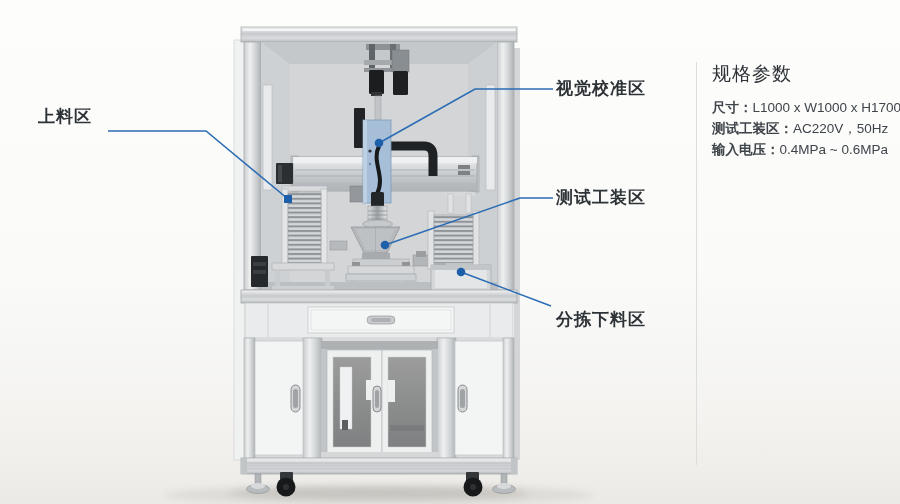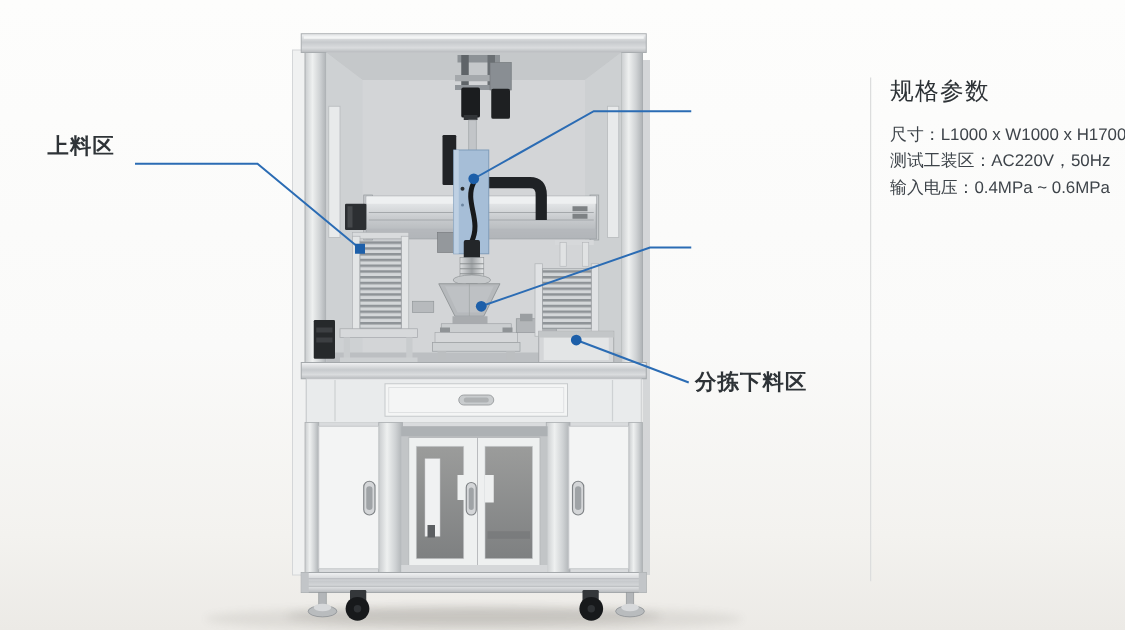--- a/index.html
+++ b/index.html
@@ -22,21 +22,21 @@
     position:absolute;left:696px;top:62px;width:1px;height:403px;background:#dcdddd;
   }
   .panel-title{
     position:absolute;left:712px;top:62px;
     font-size:19px;font-weight:normal;color:#2d3236;line-height:24px;letter-spacing:1px;
   }
   .spec-rows{position:absolute;left:712px;top:97px;}
   .spec-row{
     font-size:13.5px;color:#3e444a;line-height:21px;white-space:nowrap;
   }
-  .spec-row .sl{font-weight:400;}
+  .spec-row .sl{font-weight:700;}
 </style>
 </head>
 <body>
 <div id="canvas">
 
 <svg id="scene" width="900" height="504" viewBox="0 0 900 504">
   <defs>
     <linearGradient id="aluH" x1="0" y1="0" x2="0" y2="1">
       <stop offset="0" stop-color="#f2f3f4"></stop>
       <stop offset="0.45" stop-color="#c7cacd"></stop>
@@ -261,23 +261,25 @@
     </g>
     <g>
       <polyline points="461,272 551,306" fill="none" stroke="#2b6cb4"></polyline>
       <circle cx="461" cy="272" r="4.3" stroke="none" fill="#1d5fa9"></circle>
     </g>
   </g>
 </svg>
 
 <div class="callout-label" style="left:38px;top:105px">上料区</div>
 
-
-
-<div class="callout-label" style="left:556px;top:294px">分拣下料区</div>
+<div class="callout-label" style="left:556px;top:77px">视觉校准区</div>
+
+<div class="callout-label" style="left:556px;top:186px">测试工装区</div>
+
+<div class="callout-label" style="left:556px;top:308px">分拣下料区</div>
 
 <div class="panel-divider"></div>
 
 <div class="panel-title">规格参数</div>
 
 <div class="spec-rows">
   <div class="spec-row">
     <span class="sl">尺寸：</span><span class="sv">L1000 x W1000 x H1700 mm</span>
   </div>
   <div class="spec-row">

